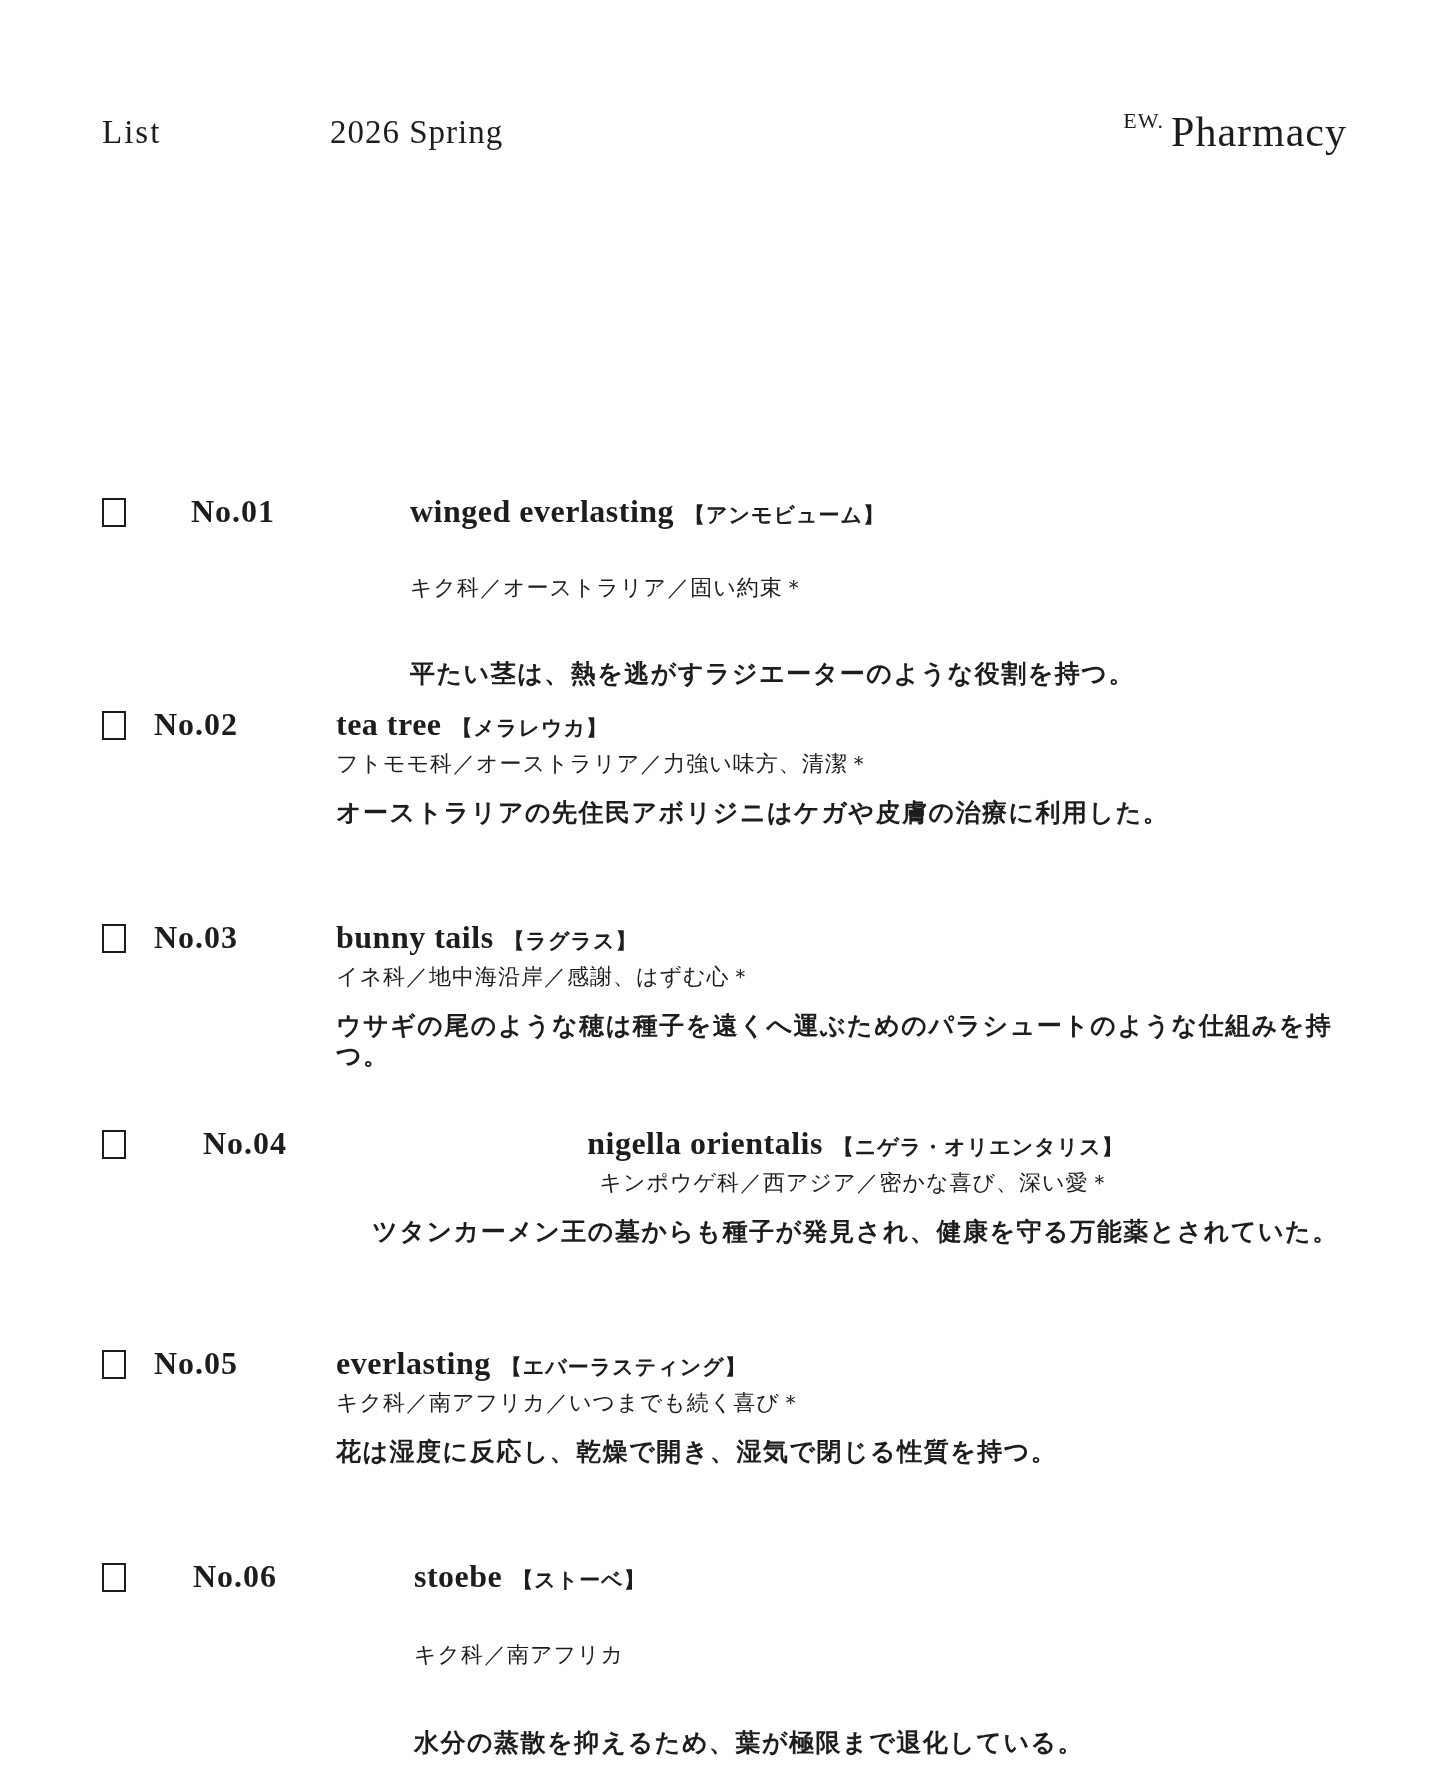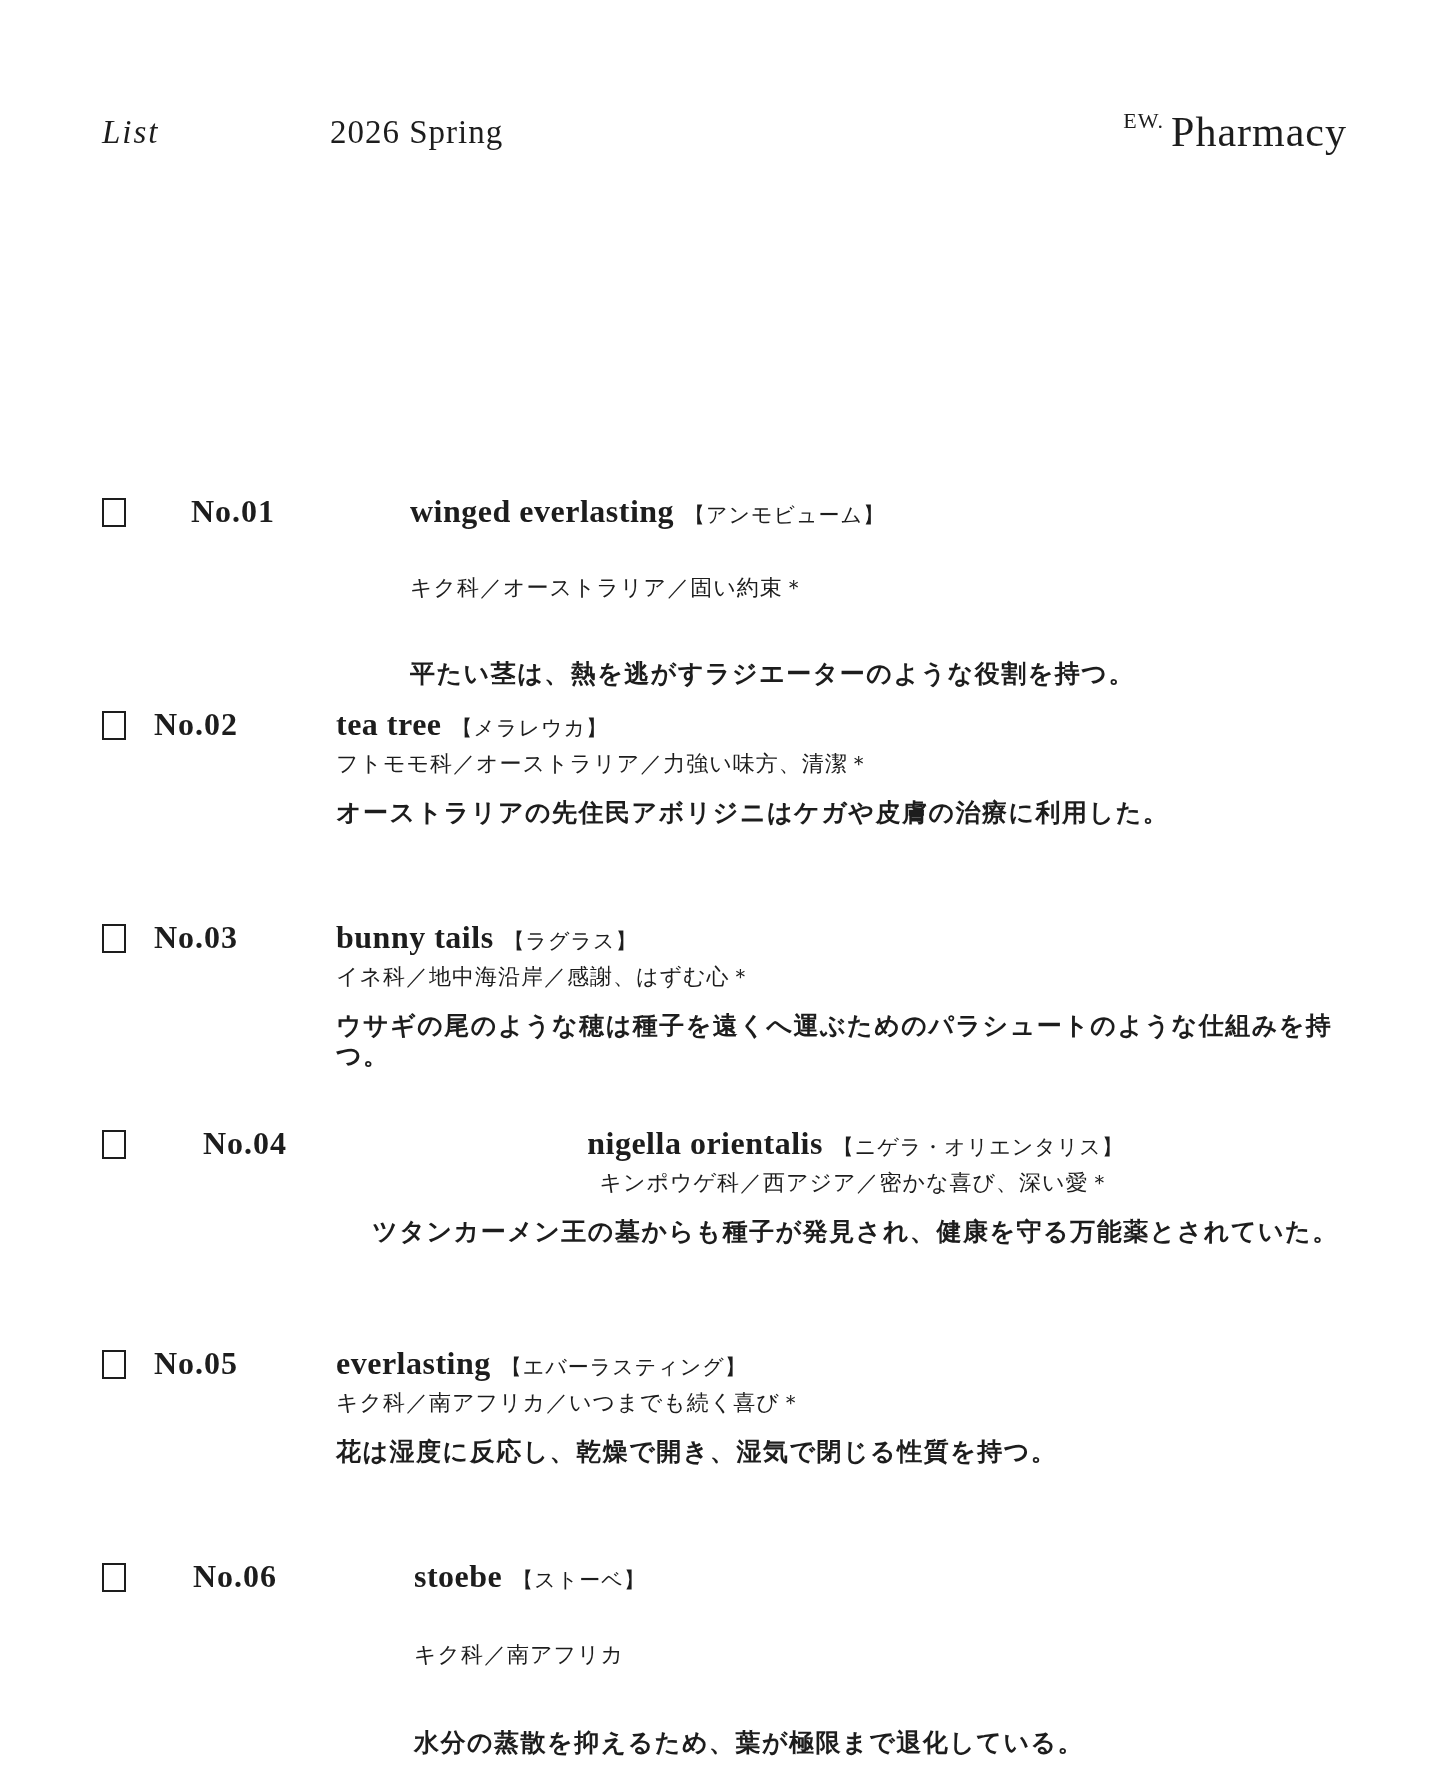--- a/index.html
+++ b/index.html
@@ -25,21 +25,20 @@
     left: 102px;
     right: 98px;
     height: 56px;
   }
   .h-list {
     position: absolute;
     left: 0;
     top: 6px;
     font-size: 33px;
     letter-spacing: 2px;
-    font-style: italic;
   }
   .h-season {
     position: absolute;
     left: 228px;
     top: 6px;
     font-size: 33px;
     letter-spacing: 1px;
   }
   .h-brand {
     position: absolute;
@@ -100,21 +99,21 @@
     line-height: 1.1;
     white-space: nowrap;
   }
   .title-line .name {
     font-size: 32px;
     font-weight: 700;
     letter-spacing: 0.5px;
   }
   .title-line .kana {
     font-size: 21px;
-    font-weight: 400;
+    font-weight: 700;
     margin-left: 10px;
     letter-spacing: 1px;
   }
   .meta {
     grid-area: meta;
     margin: 9px 0 0 0;
     font-size: 22px;
     font-weight: 400;
     letter-spacing: 1px;
     line-height: 1.2;

